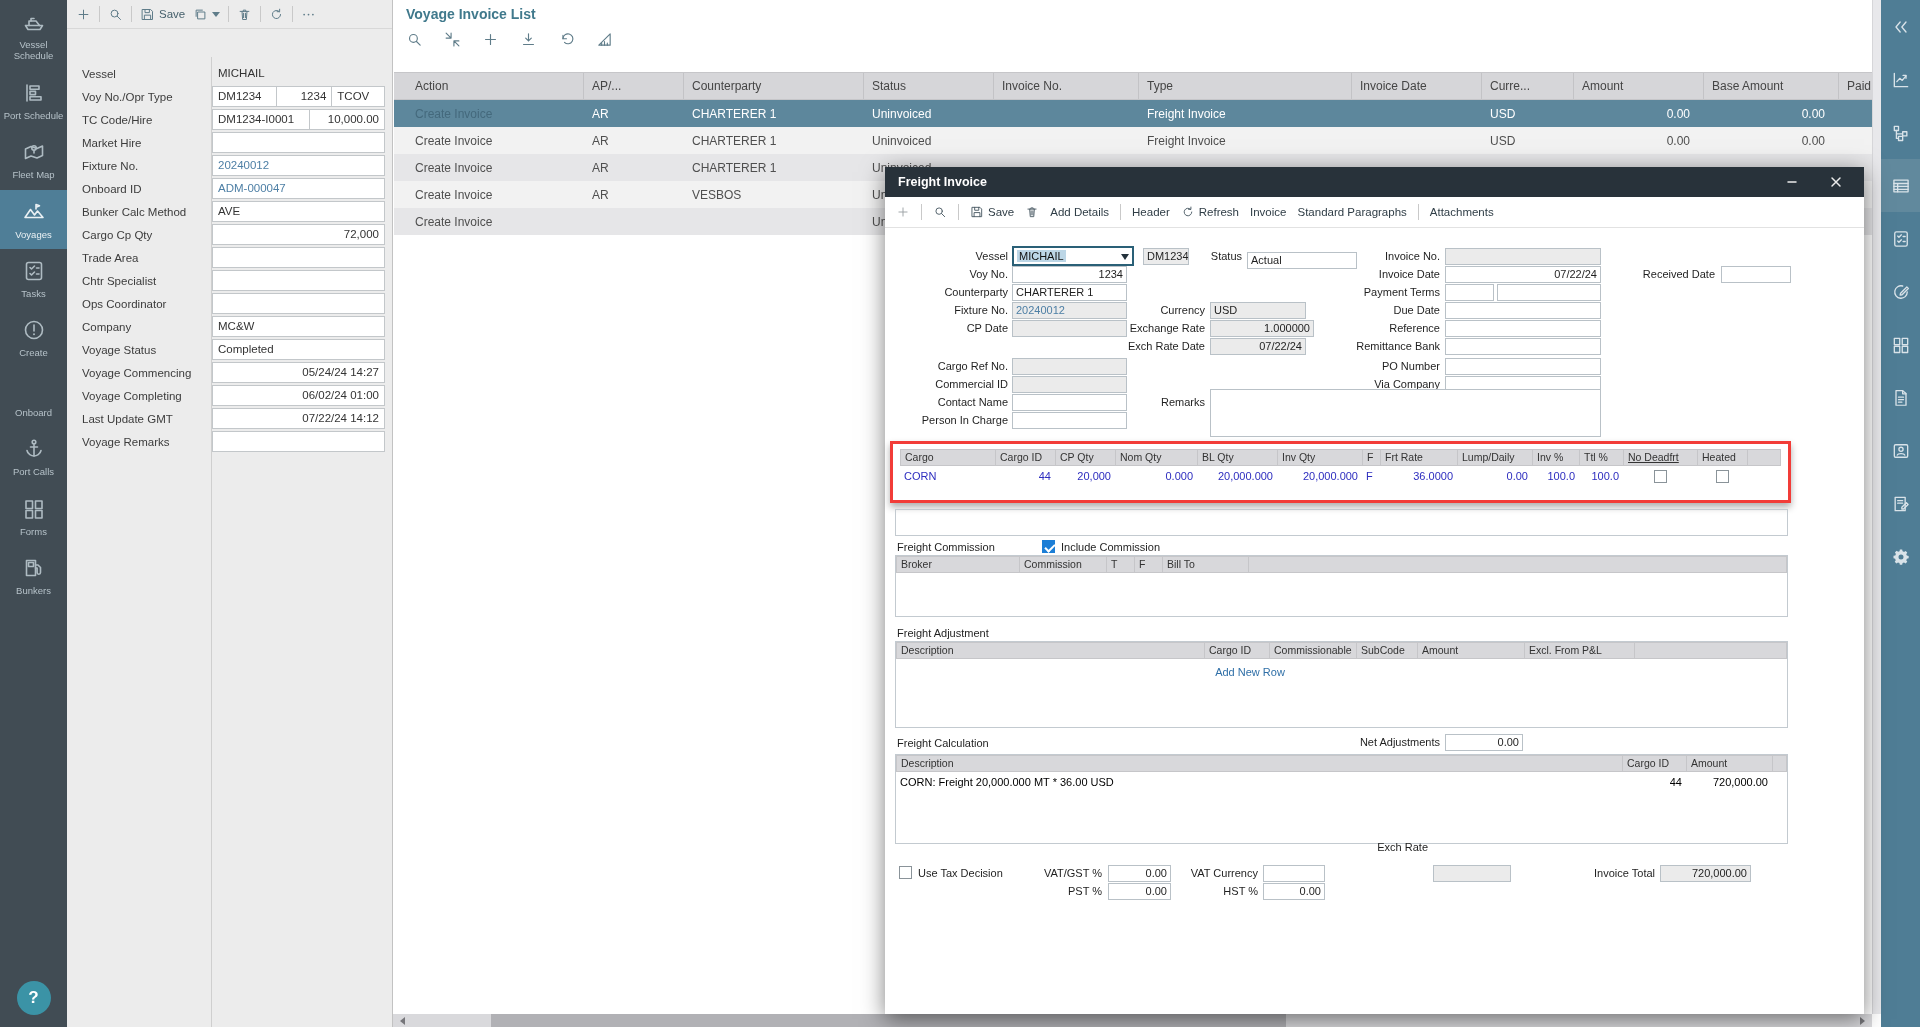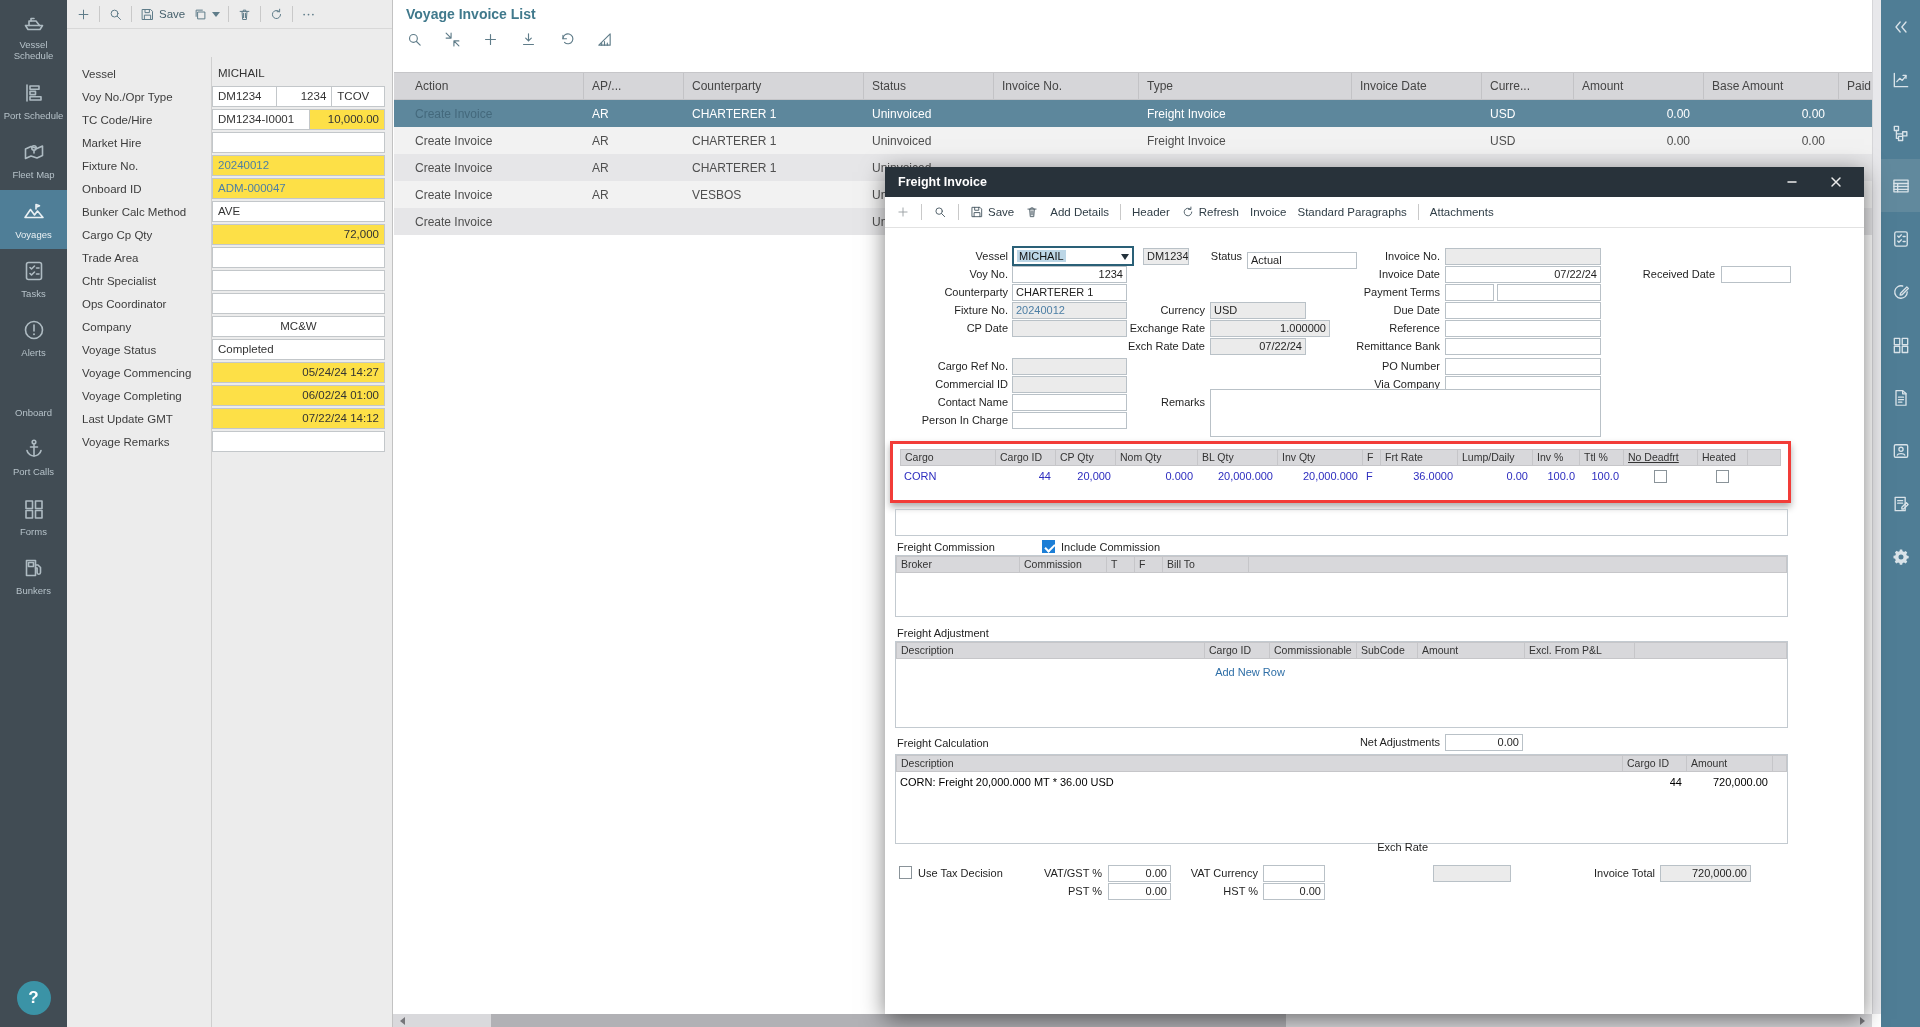--- a/index.html
+++ b/index.html
@@ -30,21 +30,21 @@
 .tlabel{font-size:11.5px;color:#46606c}
 .tsep{width:1px;height:16px;background:#c9c9c9}
 .caret{width:0;height:0;border:4px solid transparent;border-top:5px solid #5f7c89;margin-top:4px}
 .pdivider{position:absolute;left:144px;top:57px;bottom:0;width:1px;background:#cfcfcf}
 #panel-fields{position:absolute;left:0;top:62px;right:0;z-index:2}
 .prow{display:flex;height:23px;align-items:center;padding-left:15px}
 .plabel{flex:0 0 130px;font-size:11.5px;color:#3c3c3c;white-space:nowrap}
 .pvals{flex:1;display:flex;height:21px;margin-right:7px}
 .pcell{border:1px solid #c3c7ca;background:#fff;font-size:11.5px;color:#333;padding:0 5px;line-height:19px;overflow:hidden;white-space:nowrap;margin-left:-1px;cursor:text}
 .pcell:first-child{margin-left:0}
-.pcell.gray{background:#fde047}
+.pcell.gray{background:#ffffff}
 .pcell.blue{color:#4d7fa5}
 .pcell.right{text-align:right}
 .pcell.plain{border-color:transparent;background:transparent}
 
 
 #list{position:absolute;left:394px;top:0;width:1478px;height:1014px;background:#fff}
 .ltitle{position:absolute;left:12px;top:6px;font-size:14px;font-weight:bold;color:#40798c}
 .ltoolbar{position:absolute;left:12px;top:31px;display:flex;gap:21px;align-items:center;color:#6b8894}
 .ltoolbar .tic{width:17px;height:17px}
 #ltable{position:absolute;left:0;top:72px;right:0}
@@ -170,21 +170,21 @@
           <span class="lnav-label">Tasks</span>
         </div>
         <div class="lnav-item">
           <span class="ic lnav-ic">
             <svg viewBox="0 0 24 24">
               <circle cx="12" cy="12" r="8.5"></circle>
               <path d="M12 7v6"></path>
               <circle cx="12" cy="16.2" r="1" fill="currentColor" stroke="none"></circle>
             </svg>
           </span>
-          <span class="lnav-label">Alerts</span>
+          <span class="lnav-label">Create</span>
         </div>
         <div class="lnav-item">
           <span class="ic lnav-ic"></span>
           <span class="lnav-label">Onboard</span>
         </div>
         <div class="lnav-item">
           <span class="ic lnav-ic">
             <svg viewBox="0 0 24 24">
               <circle cx="12" cy="5" r="1.8"></circle>
               <path d="M12 7v12M8.5 10h7"></path>
@@ -350,21 +350,21 @@
         </div>
         <div class="prow">
           <span class="plabel">Ops Coordinator</span>
           <span class="pvals">
             <span class="pcell" style="flex: 1 1 0px;"></span>
           </span>
         </div>
         <div class="prow">
           <span class="plabel">Company</span>
           <span class="pvals">
-            <span class="pcell" style="flex: 1 1 0px; text-align: center;">MC&amp;W</span>
+            <span class="pcell" style="flex: 1 1 0px;">MC&amp;W</span>
           </span>
         </div>
         <div class="prow">
           <span class="plabel">Voyage Status</span>
           <span class="pvals">
             <span class="pcell" style="flex: 1 1 0px;">Completed</span>
           </span>
         </div>
         <div class="prow">
           <span class="plabel">Voyage Commencing</span>
@@ -732,21 +732,21 @@
     <div class="mlabel" style="left:10px;top:135px;width:113px">Fixture No.</div>
     <div class="minput ro blue" style="left:127px;top:135px;width:115px">20240012</div>
     <div class="mlabel" style="left:215px;top:135px;width:105px;left:215px">Currency</div>
     <div class="minput ro" style="left:325px;top:135px;width:96px">USD</div>
     <div class="mlabel" style="left:440px;top:135px;width:115px">Due Date</div>
     <div class="minput" style="left:560px;top:135px;width:156px"></div>
 
     <div class="mlabel" style="left:10px;top:153px;width:113px">CP Date</div>
     <div class="minput ro" style="left:127px;top:153px;width:115px"></div>
     <div class="mlabel" style="left:215px;top:153px;width:105px">Exchange Rate</div>
-    <div class="minput ro r" style="left:325px;top:153px;width:120px">1.000000</div>
+    <div class="minput ro r" style="left:325px;top:153px;width:104px">1.000000</div>
     <div class="mlabel" style="left:440px;top:153px;width:115px">Reference</div>
     <div class="minput" style="left:560px;top:153px;width:156px"></div>
 
     <div class="mlabel" style="left:215px;top:171px;width:105px">Exch Rate Date</div>
     <div class="minput ro r" style="left:325px;top:171px;width:96px">07/22/24</div>
     <div class="mlabel" style="left:440px;top:171px;width:115px">Remittance Bank</div>
     <div class="minput" style="left:560px;top:171px;width:156px"></div>
 
     <div class="mlabel" style="left:10px;top:191px;width:113px">Cargo Ref No.</div>
     <div class="minput ro" style="left:127px;top:191px;width:115px"></div>

